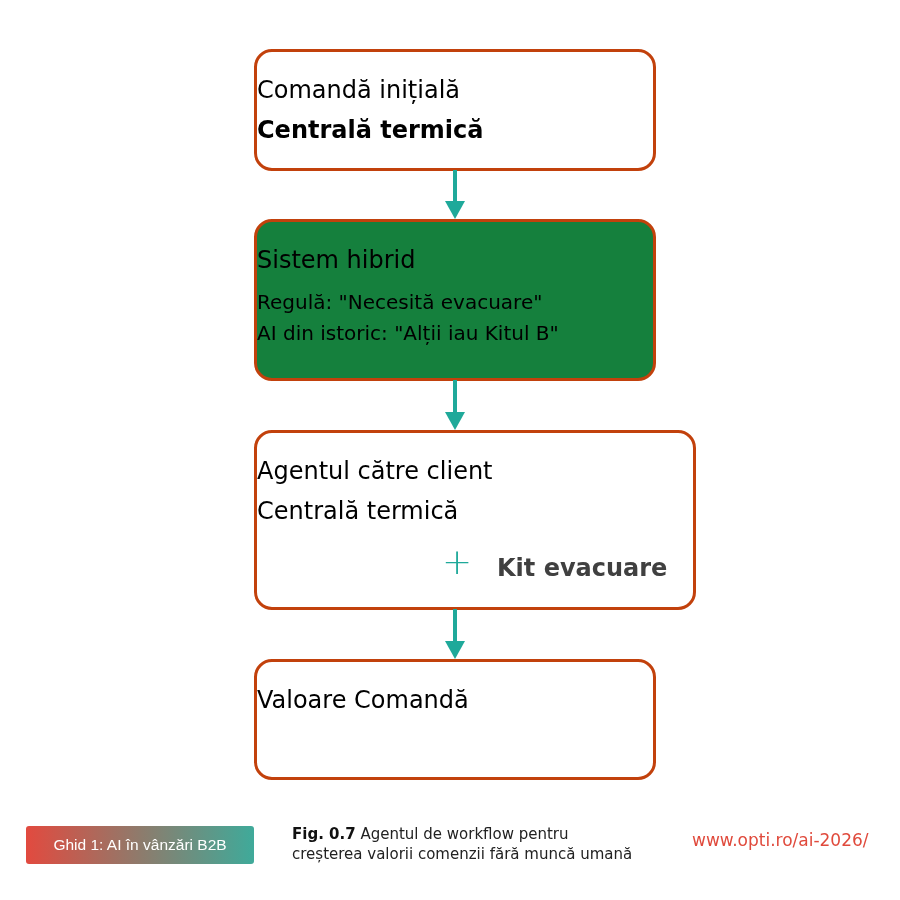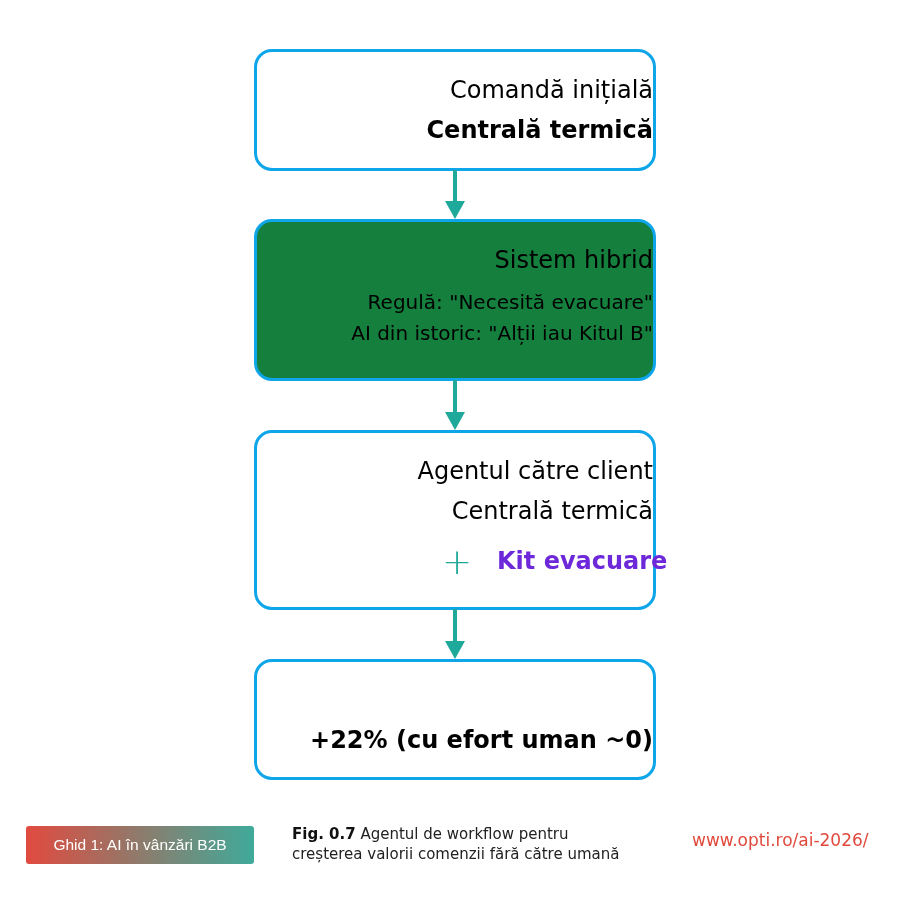--- a/index.html
+++ b/index.html
@@ -5,34 +5,34 @@
     html, body { margin: 0; padding: 0; }
     body {
       width: 900px; height: 900px; position: relative; overflow: hidden;
       background: #ffffff;
       font-family: "DejaVu Sans", "Liberation Sans", sans-serif;
       color: #000;
     }
     .box {
       position: absolute;
       left: 254px; width: 396px;
-      border: 3px solid #0ea5e9;
+      border: 3px solid #c2410c;
       border-radius: 18px;
       background: #ffffff;
-      text-align: right;
+      text-align: left;
       box-sizing: content-box;
     }
     .box.hl { background: #15803d; }
     .line { position: absolute; left: 0; right: 0; white-space: nowrap; }
     .t-normal { font-size: 24px; font-weight: normal; }
     .t-bold { font-size: 24px; font-weight: bold; }
     .t-small { font-size: 20px; }
     .plus-line { position: absolute; left: 0; white-space: nowrap; }
     .plus { position: absolute; left: 185px; top: -6px; font-size: 36px; color: #1fa99a; font-weight: 300; }
-    .kit { position: absolute; left: 240px; top: 0; font-size: 24px; font-weight: bold; color: #6d28d9; }
+    .kit { position: absolute; left: 240px; top: 7px; font-size: 24px; font-weight: bold; color: #404040; }
     .arrow { position: absolute; left: 452px; width: 6px; }
     .arrow .shaft { position: absolute; left: 1px; width: 4px; top: 0; background: #1fa99a; }
     .arrow .head {
       position: absolute; left: -7px; width: 0; height: 0;
       border-left: 10px solid transparent; border-right: 10px solid transparent;
       border-top: 18px solid #1fa99a;
     }
     .badge {
       position: absolute; left: 26px; top: 826px; width: 228px; height: 38px;
       border-radius: 3px;
@@ -70,38 +70,38 @@
   <div class="line t-normal" style="top:24px;">Sistem hibrid</div>
   <div class="line t-small" style="top:68px;">Regulă: "Necesită evacuare"</div>
   <div class="line t-small" style="top:99px;">AI din istoric: "Alții iau Kitul B"</div>
 </div>
 
 <div class="arrow" style="top:380px;height:50px;">
   <div class="shaft" style="height:33px;"></div>
   <div class="head" style="top:32px;"></div>
 </div>
 
-<div class="box" style="top:430px;height:174px;">
+<div class="box" style="top:430px;height:174px;padding-left:40px;">
   <div class="line t-normal" style="top:24px;">Agentul către client</div>
   <div class="line t-normal" style="top:64px;">Centrală termică</div>
   <div class="plus-line" style="top:114px;">
     <span class="plus">+</span>
     <span class="kit">Kit evacuare</span>
   </div>
 </div>
 
 <div class="arrow" style="top:609px;height:50px;">
   <div class="shaft" style="height:33px;"></div>
   <div class="head" style="top:32px;"></div>
 </div>
 
 <div class="box" style="top:659px;height:115px;">
-  <div class="line t-bold" style="top:64px;">+22% (cu efort uman ~0)</div>
+  <div class="line t-normal" style="top:24px;">Valoare Comandă</div>
 </div>
 
 <div class="badge">Ghid 1: AI în vânzări B2B</div>
 
 <div class="caption">
   <div><b>Fig. 0.7</b> <span>Agentul de workflow pentru</span></div>
-  <div>creșterea valorii comenzii fără către umană</div>
+  <div>creșterea valorii comenzii fără muncă umană</div>
 </div>
 
 <div class="url">www.opti.ro/ai-2026/</div>
 
 </body></html>

